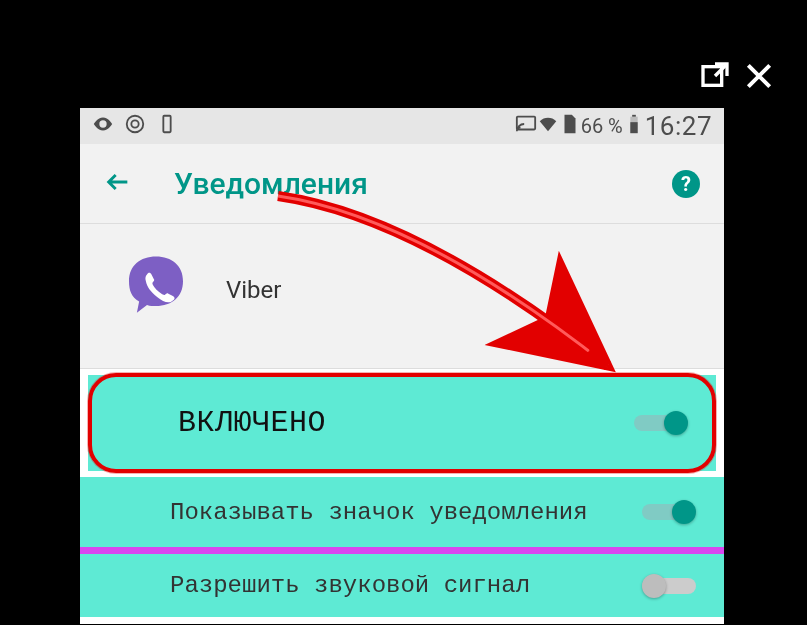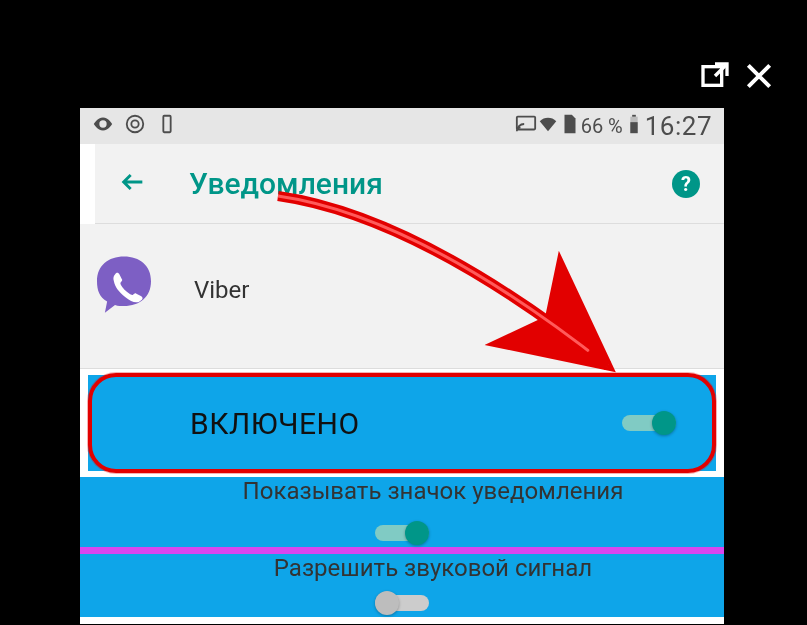--- a/index.html
+++ b/index.html
@@ -15,37 +15,37 @@
   
   .status-bar { height:36px; background:#e6e6e6; display:flex; align-items:center; padding:0 12px; font-size:18px; color:#4d4d4d; }
   .status-left { display:flex; align-items:center; gap:10px; }
   .status-left svg { width:22px; height:22px; fill:#4d4d4d; }
   .status-right { margin-left:auto; display:flex; align-items:center; }
   .status-right svg { width:22px; height:22px; fill:#4d4d4d; }
   .battery-pct { font-size:20px; color:#4d4d4d; }
   .clock { font-size:26px; color:#4d4d4d; letter-spacing:0.5px; }
 
   
-  .app-bar { height:80px; background:#f2f2f2; display:flex; align-items:center; padding:0 24px; border-bottom:1px solid #ddd;margin-left:15px; }
+  .app-bar { height:80px; background:#f2f2f2; display:flex; align-items:center; padding:0 24px; border-bottom:1px solid #ddd; }
   .back-arrow svg { width:28px; height:28px; stroke:#009688; fill:none; stroke-width:2.5; }
   .app-title { margin-left:42px; font-size:30px; font-weight:500; color:#009688; }
   .help-btn { margin-left:auto; width:28px; height:28px; border-radius:50%; background:#009688; color:#fff; display:flex; align-items:center; justify-content:center; font-size:20px; font-weight:700; }
 
   
-  .app-info { display:flex; align-items:center; padding:28px 8px 40px; background:#f2f2f2; border-bottom:1px solid #ddd; }
+  .app-info { display:flex; align-items:center; padding:28px 40px 40px; background:#f2f2f2; border-bottom:1px solid #ddd; }
   .viber-icon { width:72px; height:72px; }
   .app-name { margin-left:34px; font-size:24px; color:#333; }
 
   
-  .row { display:flex; align-items:center; padding:0 40px; background:#0ea5e9; }
+  .row { display:flex; align-items:center; padding:0 28px; background:#5eead4;font-family:Liberation Mono, monospace; }
   .row + .row { border-top:7px solid #d946ef; }
   .row-label { font-size:26px; color:#222; padding-left:62px; flex:1; }
   .row-main .row-label { font-size:30px; font-weight:400; color:#111; letter-spacing:0.5px; }
   .row-main { height:96px; }
-  .row-sub { height:70px;flex-direction:column; }
+  .row-sub { height:70px; }
   .row-sub .row-label { font-size:24px; color:#333; }
 
   
   .highlight-wrap { position:relative; padding:6px 8px; background:#fff; }
   .highlight-box { position:absolute; inset:4px 8px; border:4px solid #e20000; border-radius:28px; pointer-events:none; box-shadow:0 0 0 1px rgba(226,0,0,0.3); }
 
   
   .switch { position:relative; width:54px; height:28px; }
   .switch-track { position:absolute; inset:6px 0; height:16px; border-radius:8px; background:#ccc; }
   .switch-thumb { position:absolute; top:2px; width:24px; height:24px; border-radius:50%; background:#bdbdbd; box-shadow:0 1px 3px rgba(0,0,0,0.3); }

